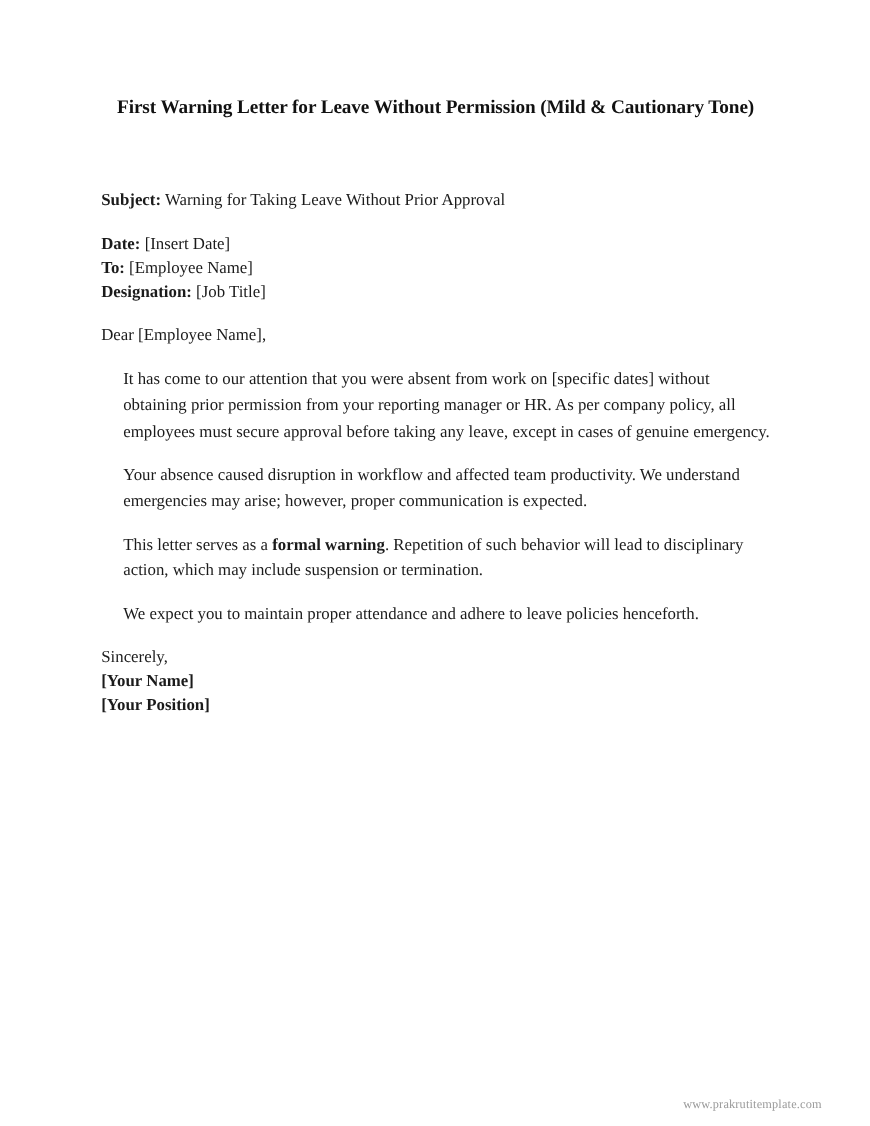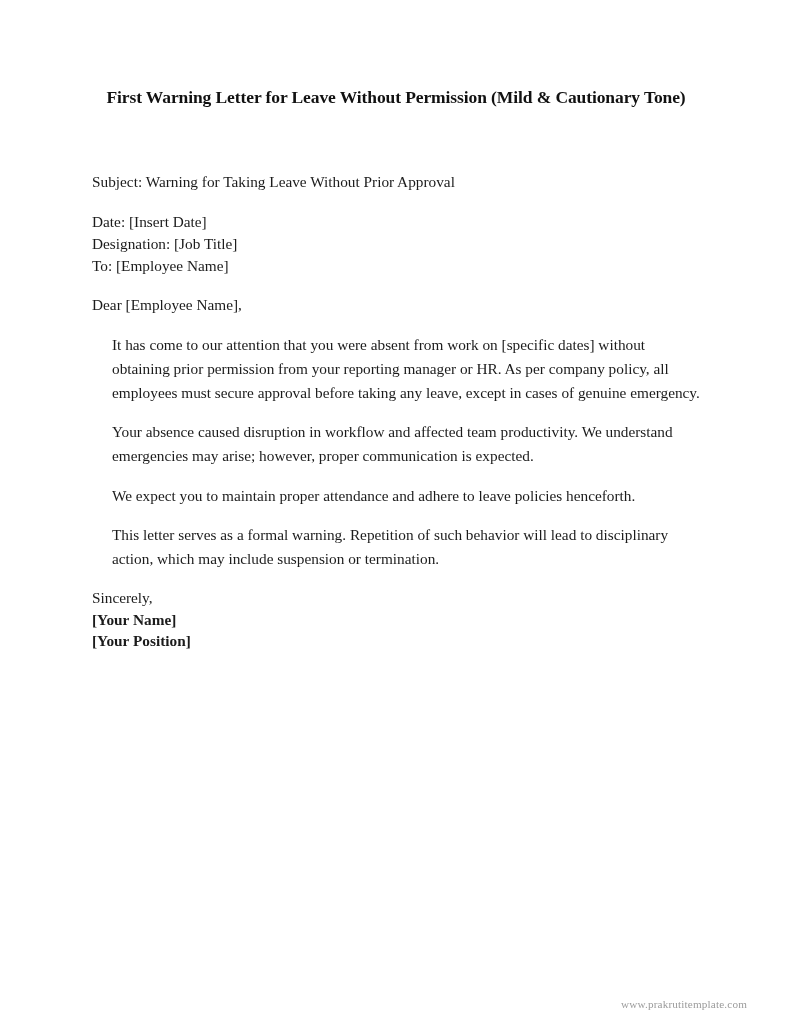--- a/index.html
+++ b/index.html
@@ -55,21 +55,21 @@
     line-height: 1.5;
   }
   .para {
     margin-top: 16px;
     font-size: 15.3px;
     line-height: 1.55;
     text-align: left;
     margin-left: 20px;
   }
   .label {
-    font-weight: normal;
+    font-weight: bold;
   }
   .closing {
     margin-top: 16px;
     font-size: 15.3px;
     line-height: 1.42;
   }
   .closing .bold-line {
     font-weight: bold;
   }
   .footer {
@@ -95,40 +95,40 @@
       <span class="label">Subject:</span>
       <span>Warning for Taking Leave Without Prior Approval</span>
     </div>
 
     <div class="meta-block">
       <div class="meta-row">
         <span class="label">Date:</span>
         <span>[Insert Date]</span>
       </div>
       <div class="meta-row">
+        <span class="label">To:</span>
+        <span>[Employee Name]</span>
+      </div>
+      <div class="meta-row">
         <span class="label">Designation:</span>
         <span>[Job Title]</span>
-      </div>
-      <div class="meta-row">
-        <span class="label">To:</span>
-        <span>[Employee Name]</span>
       </div>
     </div>
 
     <p class="salutation">Dear [Employee Name],</p>
 
     <p class="para">It has come to our attention that you were absent from work on [specific dates] without obtaining prior permission from your reporting manager or HR. As per company policy, all employees must secure approval before taking any leave, except in cases of genuine emergency.</p>
 
     <p class="para">Your absence caused disruption in workflow and affected team productivity. We understand emergencies may arise; however, proper communication is expected.</p>
 
-    <p class="para">We expect you to maintain proper attendance and adhere to leave policies henceforth.</p>
-
     <p class="para">
       <span>This letter serves as a </span><span class="label">formal warning</span><span>. Repetition of such behavior will lead to disciplinary action, which may include suspension or termination.</span>
     </p>
+
+    <p class="para">We expect you to maintain proper attendance and adhere to leave policies henceforth.</p>
 
     <div class="closing">
       <div>Sincerely,</div>
       <div class="bold-line">[Your Name]</div>
       <div class="bold-line">[Your Position]</div>
     </div>
 
   </div>
 
   <div class="footer">www.prakrutitemplate.com</div>

